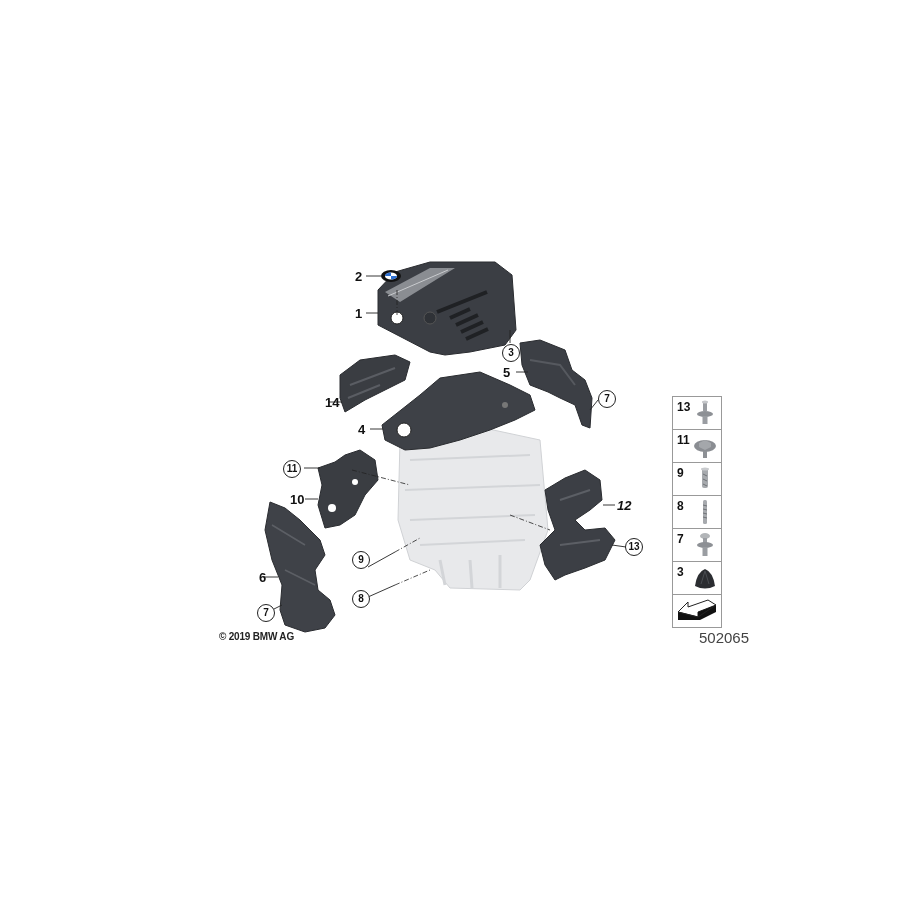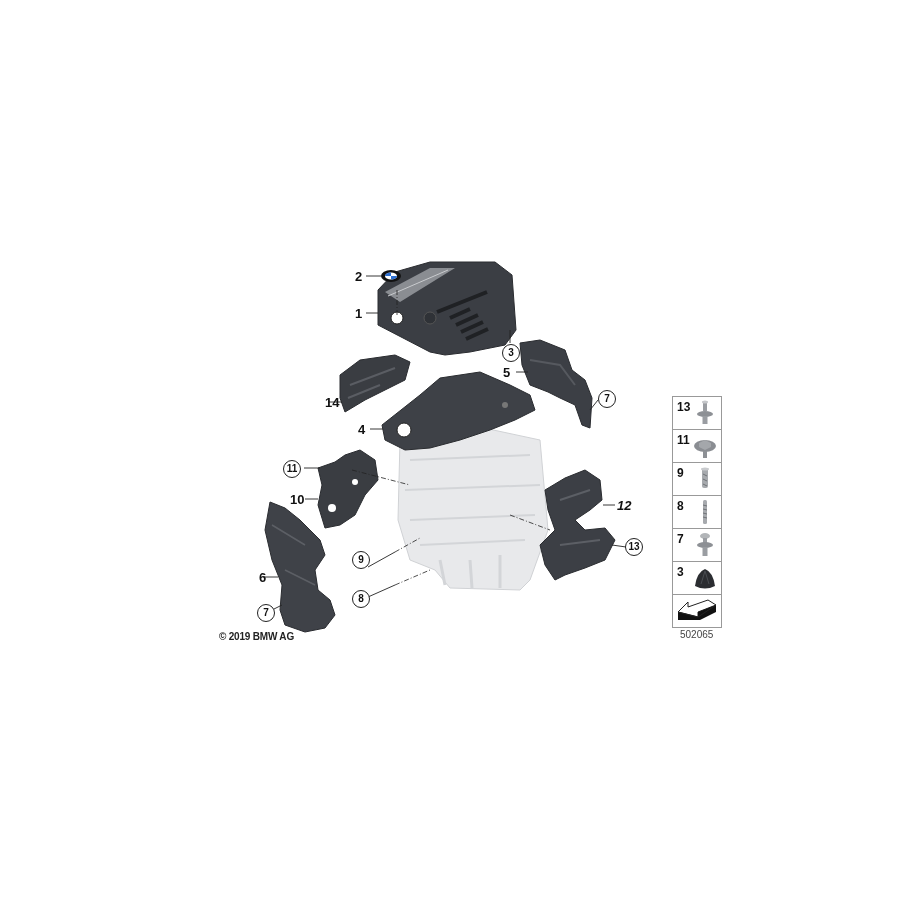--- a/index.html
+++ b/index.html
@@ -7,21 +7,21 @@
     .canvas { position: absolute; left: 0; top: 0; width: 900px; height: 900px; }
     svg.diagram { position: absolute; left: 0; top: 0; }
     .label { position: absolute; font-weight: bold; font-size: 13px; color: #111; line-height: 1; font-family: "Liberation Sans", sans-serif; }
     .circ { position: absolute; width: 16px; height: 16px; border: 1.3px solid #222; border-radius: 50%; background: #fff; font-size: 10px; font-weight: bold; color: #111; text-align: center; line-height: 16px; font-family: "Liberation Sans", sans-serif; }
     .copyright { position: absolute; left: 179px; top: 631px; font-size: 10px; color: #222; font-weight: bold; letter-spacing: -0.2px; font-family: "Liberation Sans", sans-serif; margin-left: 40px; }
     .legend { position: absolute; left: 672px; top: 396px; width: 48px; border: 1px solid #999; background: #fff; }
     .legend-cell { position: relative; height: 32px; border-bottom: 1px solid #999; }
     .legend-cell:last-child { border-bottom: none; }
     .legend-num { position: absolute; left: 4px; top: 3px; font-size: 12px; font-weight: bold; color: #111; font-family: "Liberation Sans", sans-serif; }
     .legend-icon { position: absolute; right: 4px; top: 2px; width: 24px; height: 28px; }
-    .diagram-id { position: absolute; left: 680px; top: 629px; font-size: 10px; color: #444; font-family: "Liberation Sans", sans-serif; }
+    .diagram-id { position: absolute; left: 699px; top: 629px; font-size: 15px; color: #444; font-family: "Liberation Sans", sans-serif; }
   </style>
 </head>
 <body>
 
 <div class="canvas">
 
   <svg class="diagram" width="900" height="900" viewBox="0 0 900 900">
 
     <g>
       <path d="M400 440 L470 425 L540 440 L548 530 L530 580 L520 590 L450 588 L435 570 L410 560 L398 520 Z" fill="#e8e9eb" stroke="#d0d2d5" stroke-width="1"></path>

